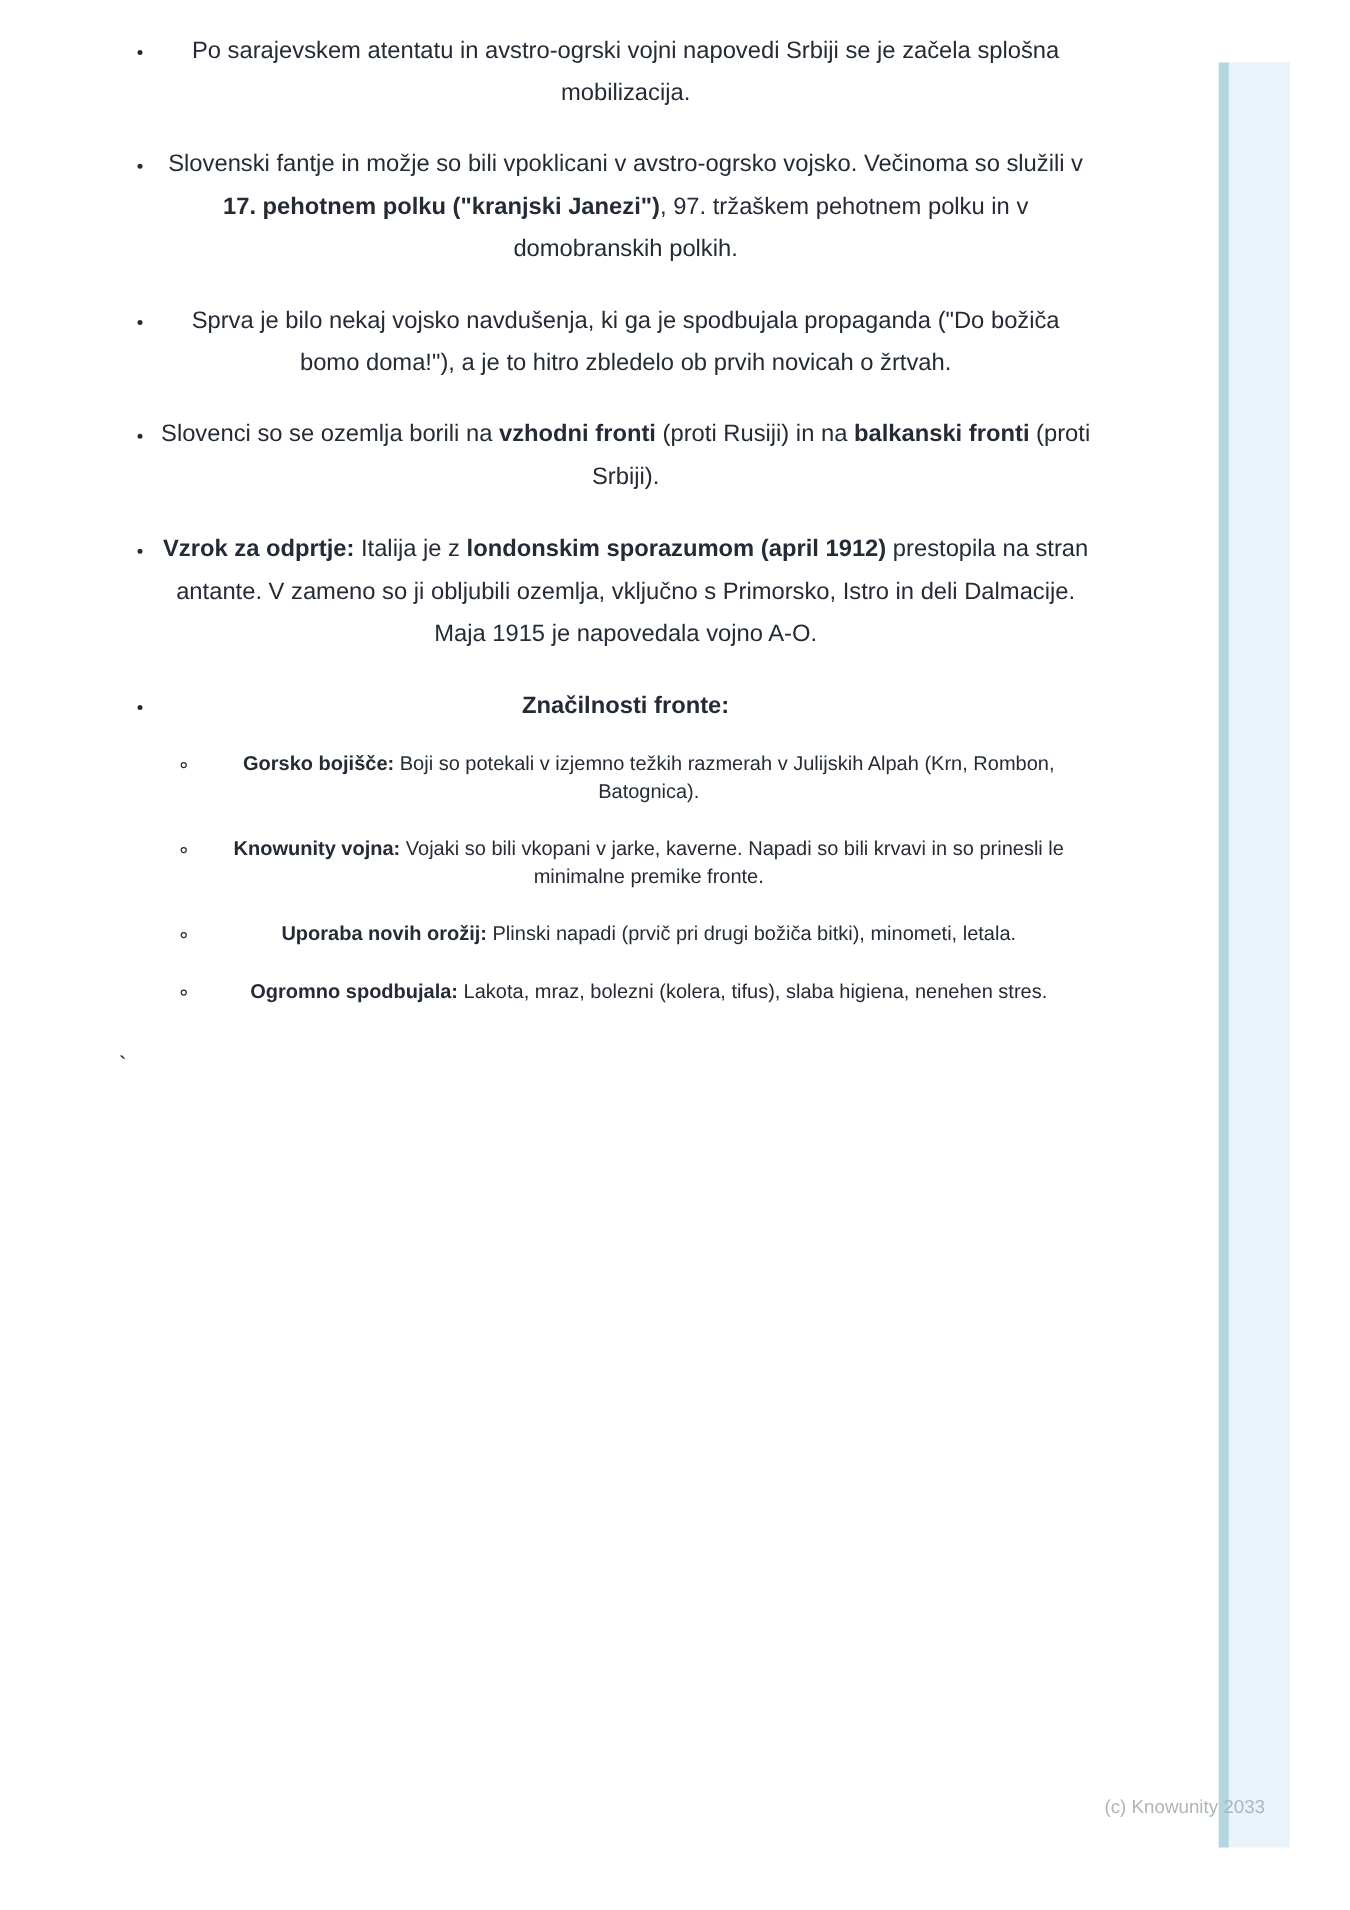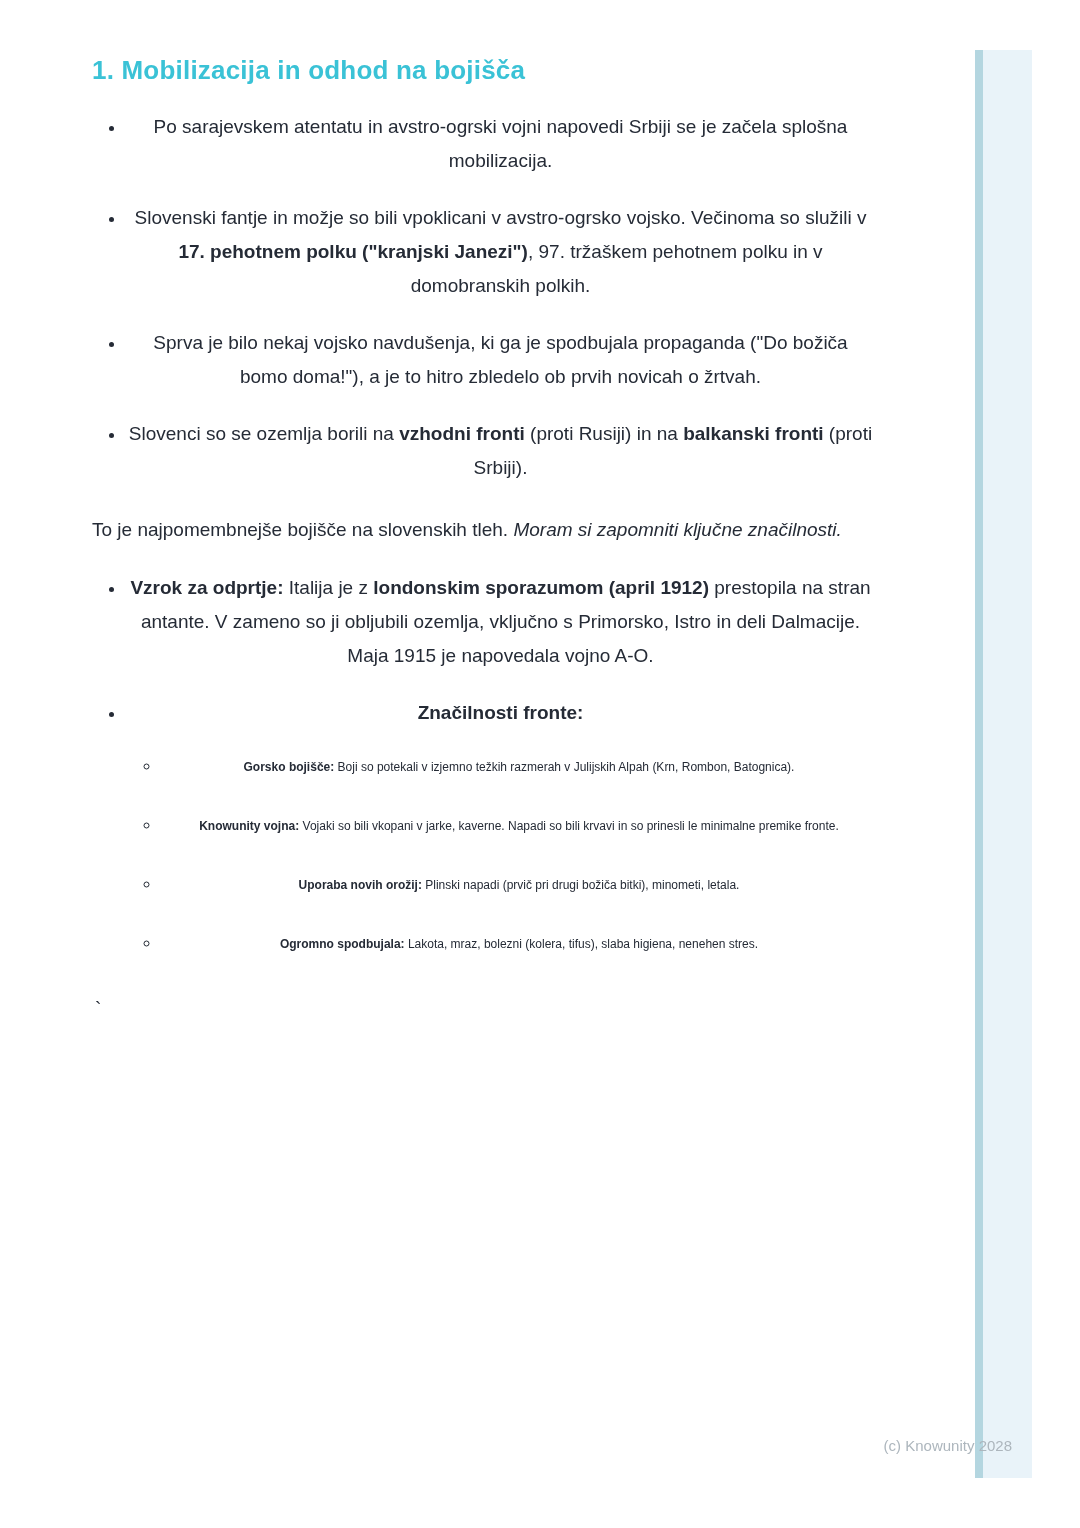--- a/index.html
+++ b/index.html
@@ -50,22 +50,22 @@
   }
   ul.bullet-list > li + li {
     margin-top: 23px;
   }
   ul.sub {
     margin: 19px 0 0 0;
     padding: 0 0 0 33px;
     list-style: circle;
   }
   ul.sub > li {
-    font-size: 12px;
-    line-height: 34px;
+    font-size: 16px;
+    line-height: 22px;
     padding-left: 4px;
   }
   ul.sub > li + li {
     margin-top: 24px;
   }
   li::marker {
     font-size: 16px;
   }
   .b { font-weight: 700; }
   .i { font-style: italic; }
@@ -92,39 +92,37 @@
     z-index: 2;
   }
 </style>
 </head>
 <body style="--accent: #3ac2d6; --text: #252b36; --footer: #adb6bd; --stripe-edge: #b4d6e0; --stripe-fill: #e9f3f9;">
 
 <div class="side-stripe"></div>
 
 <div class="content">
 
-  <h2 class="section-heading">1. Mobilizacija in odhod na bojišča</h2>
 
   <ul class="bullet-list">
       <li><span>Po sarajevskem atentatu in avstro-ogrski vojni napovedi Srbiji se je začela splošna mobilizacija.</span></li>
       <li><span>Slovenski fantje in možje so bili vpoklicani v avstro-ogrsko vojsko. Večinoma so služili v </span><span class="b">17. pehotnem polku ("kranjski Janezi")</span><span>, 97. tržaškem pehotnem polku in v domobranskih polkih.</span></li>
       <li><span>Sprva je bilo nekaj vojsko navdušenja, ki ga je spodbujala propaganda ("Do božiča bomo doma!"), a je to hitro zbledelo ob prvih novicah o žrtvah.</span></li>
       <li><span>Slovenci so se ozemlja borili na </span><span class="b">vzhodni fronti</span><span> (proti Rusiji) in na </span><span class="b">balkanski fronti</span><span> (proti Srbiji).</span></li>
     </ul>
 
 
-  <p class="intro"><span>To je najpomembnejše bojišče na slovenskih tleh. </span><span class="i">Moram si zapomniti ključne značilnosti.</span></p>
 
   <ul class="bullet-list">
       <li><span class="b">Vzrok za odprtje:</span><span> Italija je z </span><span class="b">londonskim sporazumom (april 1912)</span><span> prestopila na stran antante. V zameno so ji obljubili ozemlja, vključno s Primorsko, Istro in deli Dalmacije. Maja 1915 je napovedala vojno A-O.</span></li>
       <li><span class="b">Značilnosti fronte:</span><ul class="sub">
           <li><span class="b">Gorsko bojišče:</span><span> Boji so potekali v izjemno težkih razmerah v Julijskih Alpah (Krn, Rombon, Batognica).</span></li>
           <li><span class="b">Knowunity vojna:</span><span> Vojaki so bili vkopani v jarke, kaverne. Napadi so bili krvavi in so prinesli le minimalne premike fronte.</span></li>
           <li><span class="b">Uporaba novih orožij:</span><span> Plinski napadi (prvič pri drugi božiča bitki), minometi, letala.</span></li>
           <li><span class="b">Ogromno spodbujala:</span><span> Lakota, mraz, bolezni (kolera, tifus), slaba higiena, nenehen stres.</span></li>
         </ul></li>
     </ul>
 
   <div class="stray">`</div>
 
 </div>
 
-<div class="footer-note">(c) Knowunity 2028</div>
+<div class="footer-note">(c) Knowunity 2033</div>
 
 </body></html>

